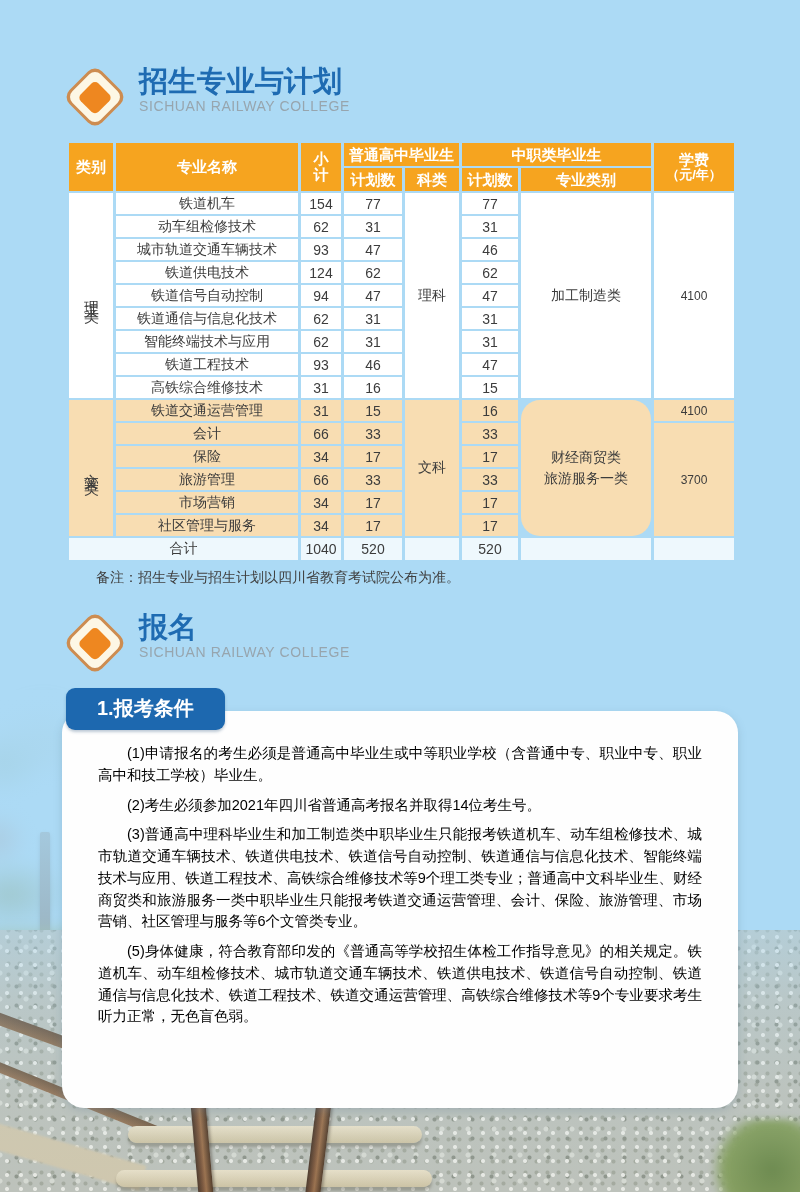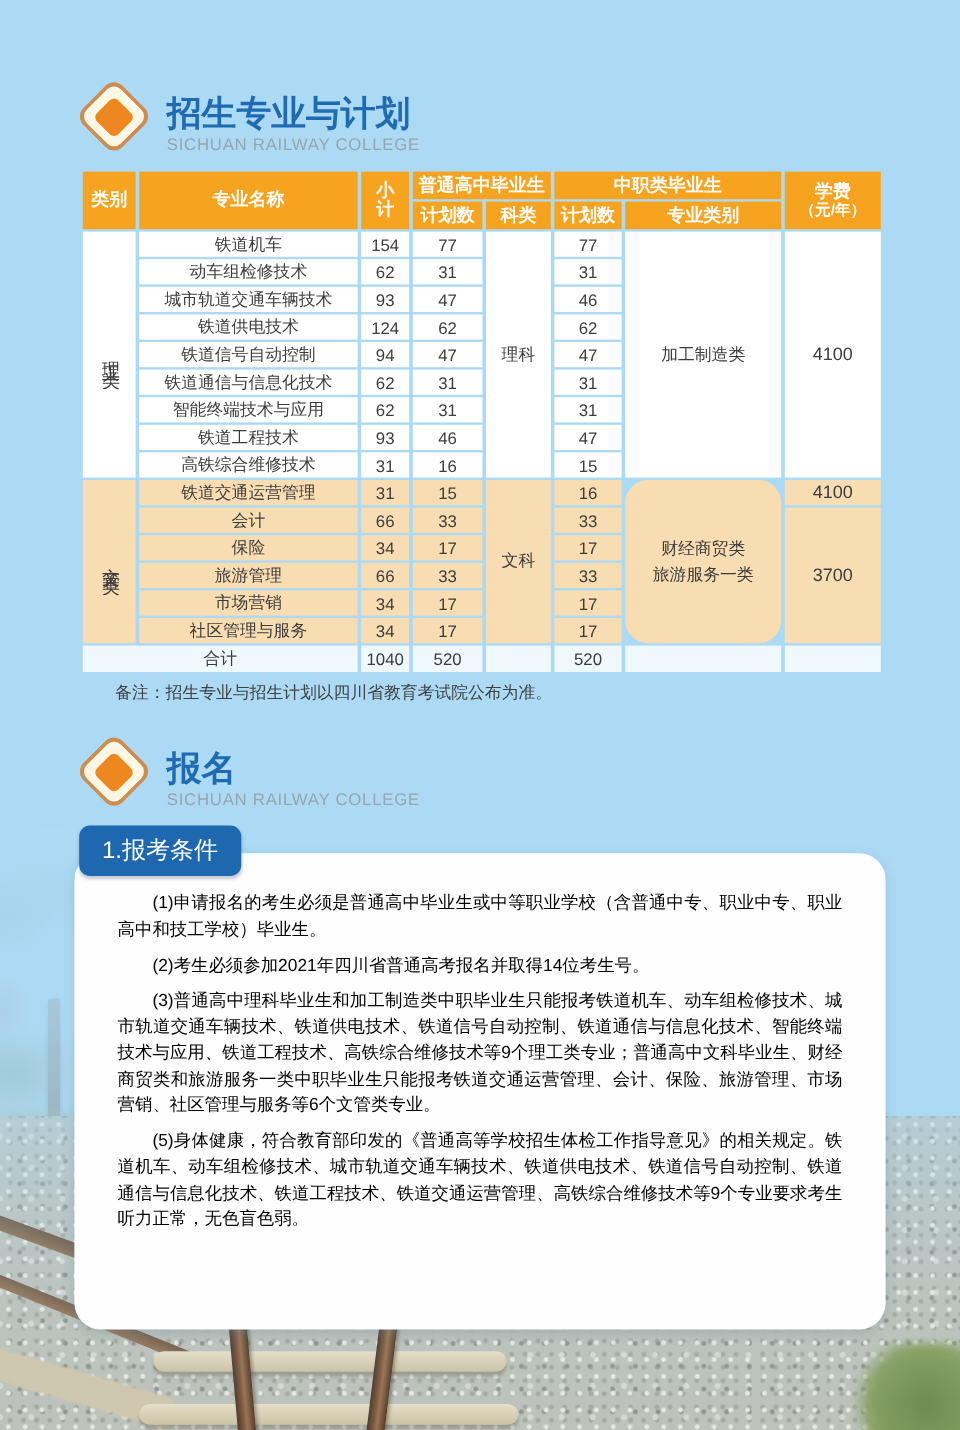--- a/index.html
+++ b/index.html
@@ -58,21 +58,21 @@
     background:repeating-linear-gradient(100deg,#9a9a90 0 8px,#b8b8ae 8px 20px);
     transform:rotate(10deg); filter:blur(2px); }
 
   .photo-fade { position:absolute; left:0; top:690px; width:800px; height:502px; pointer-events:none;
     background:linear-gradient(180deg,
       rgba(172,218,245,1) 0%, rgba(172,218,245,0.9) 12%, rgba(172,218,245,0.72) 30%,
       rgba(172,218,245,0.48) 48%, rgba(172,218,245,0.22) 62%, rgba(172,218,245,0.06) 80%,
       rgba(172,218,245,0) 100%); }
 
   
-  .sec { position:absolute; left:64px; display:flex; align-items:flex-end; gap:13px; }
+  .sec { position:absolute; left:64px; display:flex; align-items:flex-start; gap:13px; }
   .sec1 { top:66px; } .sec2 { top:612px; }
   .diamond { width:62px; height:62px; display:flex; align-items:center; justify-content:center; }
   .d1 { width:46px; height:46px; transform:rotate(45deg); background:#cd8c50; border-radius:10px;
         display:flex; align-items:center; justify-content:center; }
   .d2 { width:40px; height:40px; background:#fdf7e5; border-radius:8px;
         display:flex; align-items:center; justify-content:center; }
   .d3 { width:25px; height:25px; background:#ee8720; border-radius:5px; }
   .sec-text { display:flex; flex-direction:column; }
   .sec-title { font-size:29px; font-weight:bold; color:#1e6bb2; line-height:1.1; }
   .sec-sub { font-size:14px; color:#97a5ae; letter-spacing:0.6px; margin-top:0; }
@@ -84,29 +84,29 @@
   .th { background:#f6a41f; color:#ffffff; font-weight:bold; font-size:15px; height:23px; line-height:1.15; }
   .wrap2 { display:inline-block; width:17px; line-height:1.1; }
   .tl2 { display:block; font-size:13px; }
   .cell { background:#ffffff; color:#3c3c3c; font-size:14px; height:21px; }
   .name { text-align:left; padding-left:10px; }
   .pc { background:#f8ddb2; }
   .vert { writing-mode:vertical-lr; text-orientation:upright; font-size:15px;
           letter-spacing:4px; color:#3c3c3c; display:inline-block; }
   .mc { line-height:1.5;border-radius:19px; }
   .mcl { display:block; }
-  .fee { font-size:15px; }
+  .fee { font-size:12px; }
   .total td { background:#eef8fd; color:#3c3c3c; font-size:14px; height:22px; }
 
   .note { position:absolute; left:96px; top:569px; font-size:14px; color:#3f3f3f; }
 
   
   .badge { position:absolute; left:66px; top:688px; z-index:3;
-    background:#1d68af; color:#fff; font-size:20px; font-weight:normal;
-    padding:7px 19px 8px; border-radius:9px; box-shadow:0 2px 3px rgba(40,80,120,0.3); }
+    background:#1d68af; color:#fff; font-size:20px; font-weight:bold;
+    padding:7px 31px 8px; border-radius:9px; box-shadow:0 2px 3px rgba(40,80,120,0.3); }
   .card { position:absolute; left:62px; top:711px; width:676px; height:397px; z-index:2;
     background:#fefefe; border-radius:22px; box-sizing:border-box;
     padding:32px 36px 18px; overflow:hidden;
     box-shadow:0 3px 9px rgba(100,130,150,0.28); }
   .card p { margin:0 0 8px; font-size:14.5px; line-height:1.5; color:#000000;
     text-indent:2em; text-align:justify; }
 </style>
 </head>
 <body>
 

